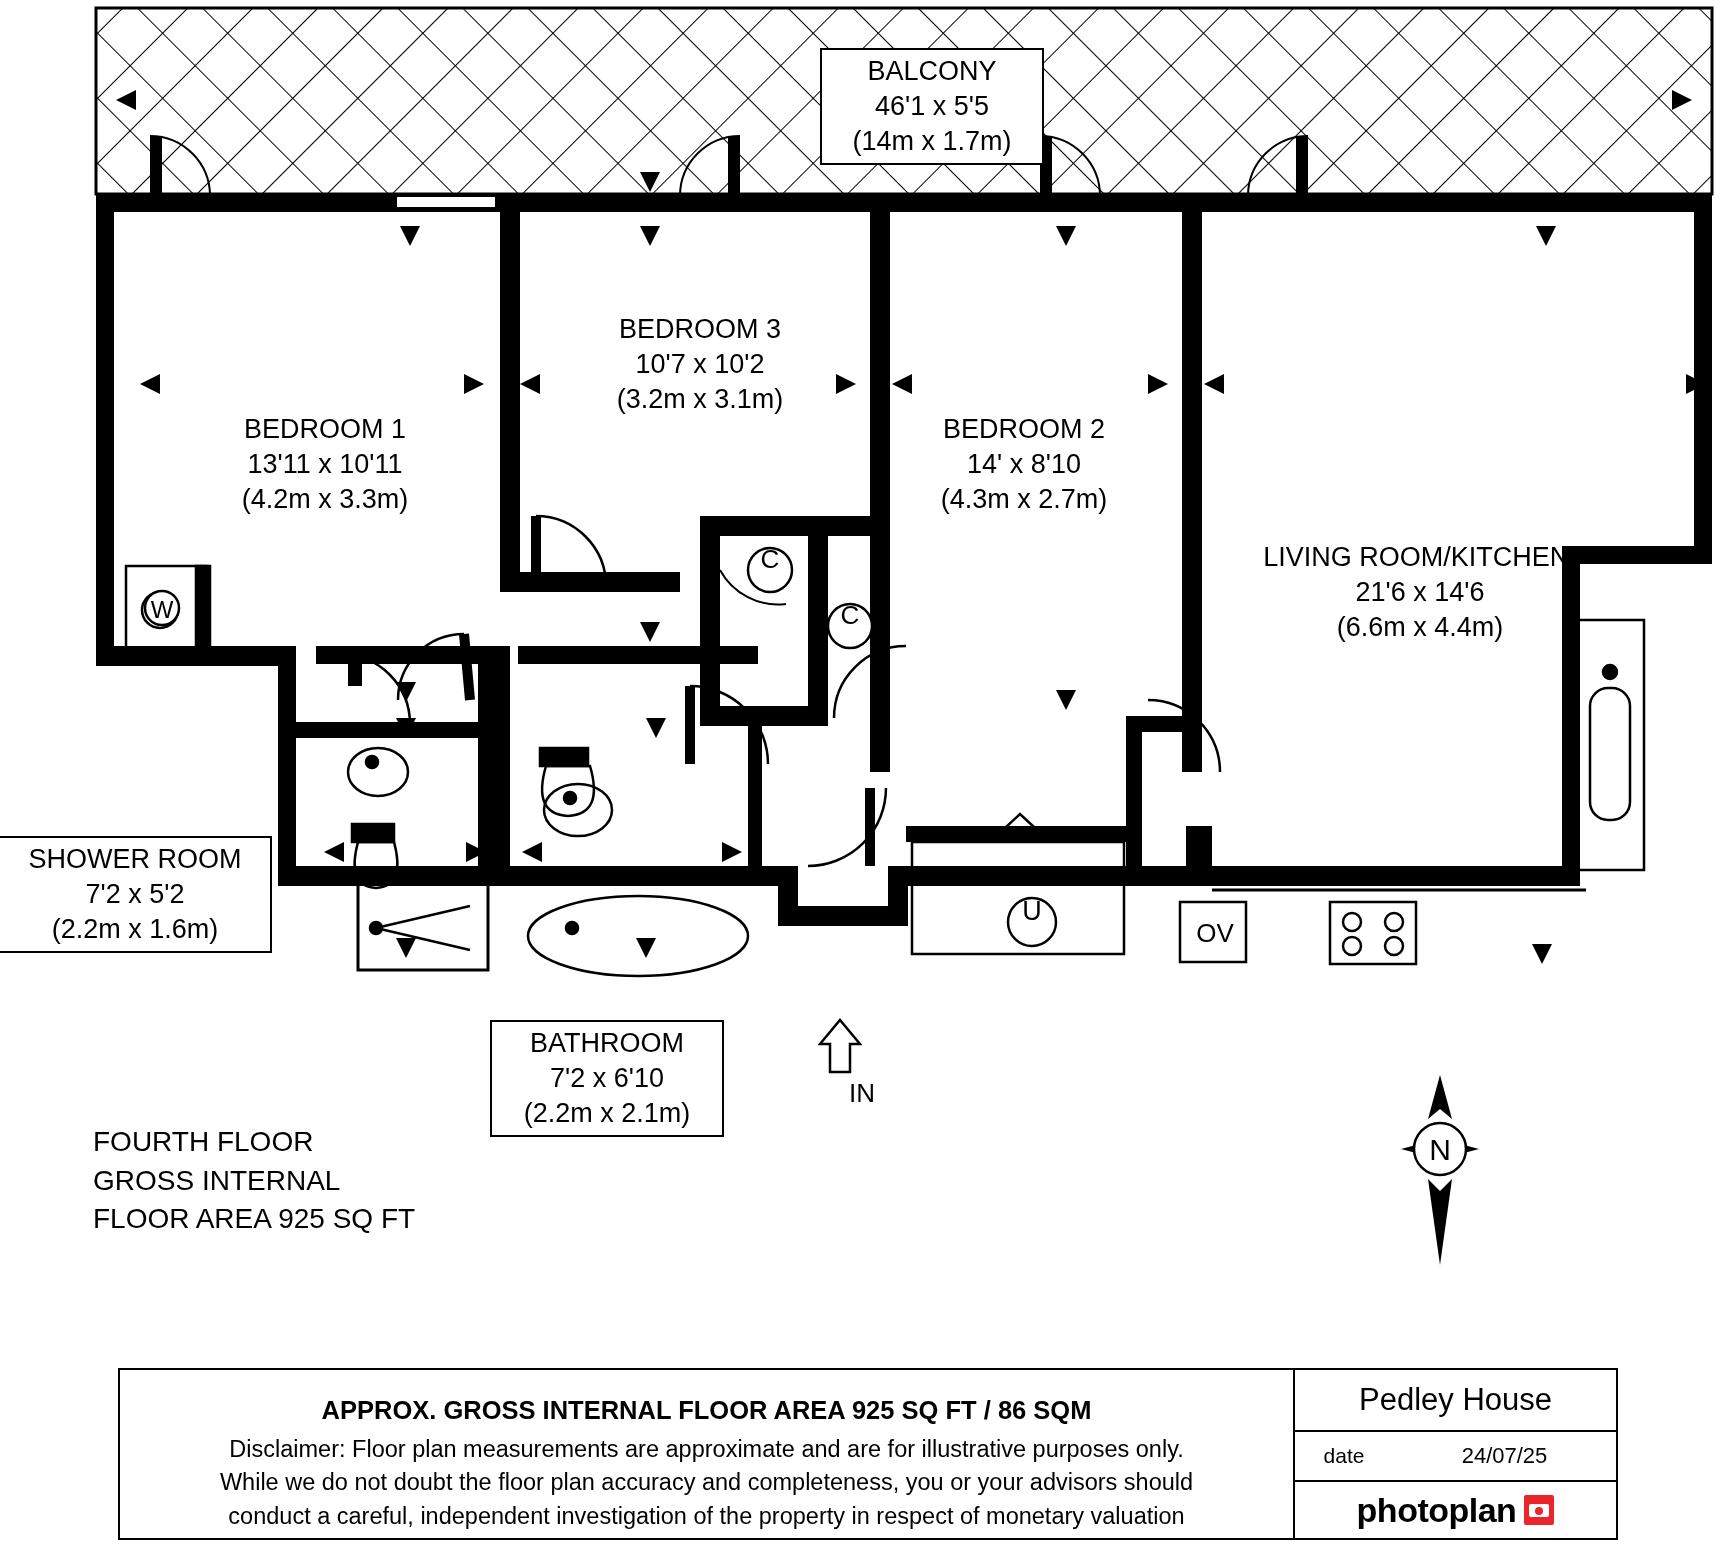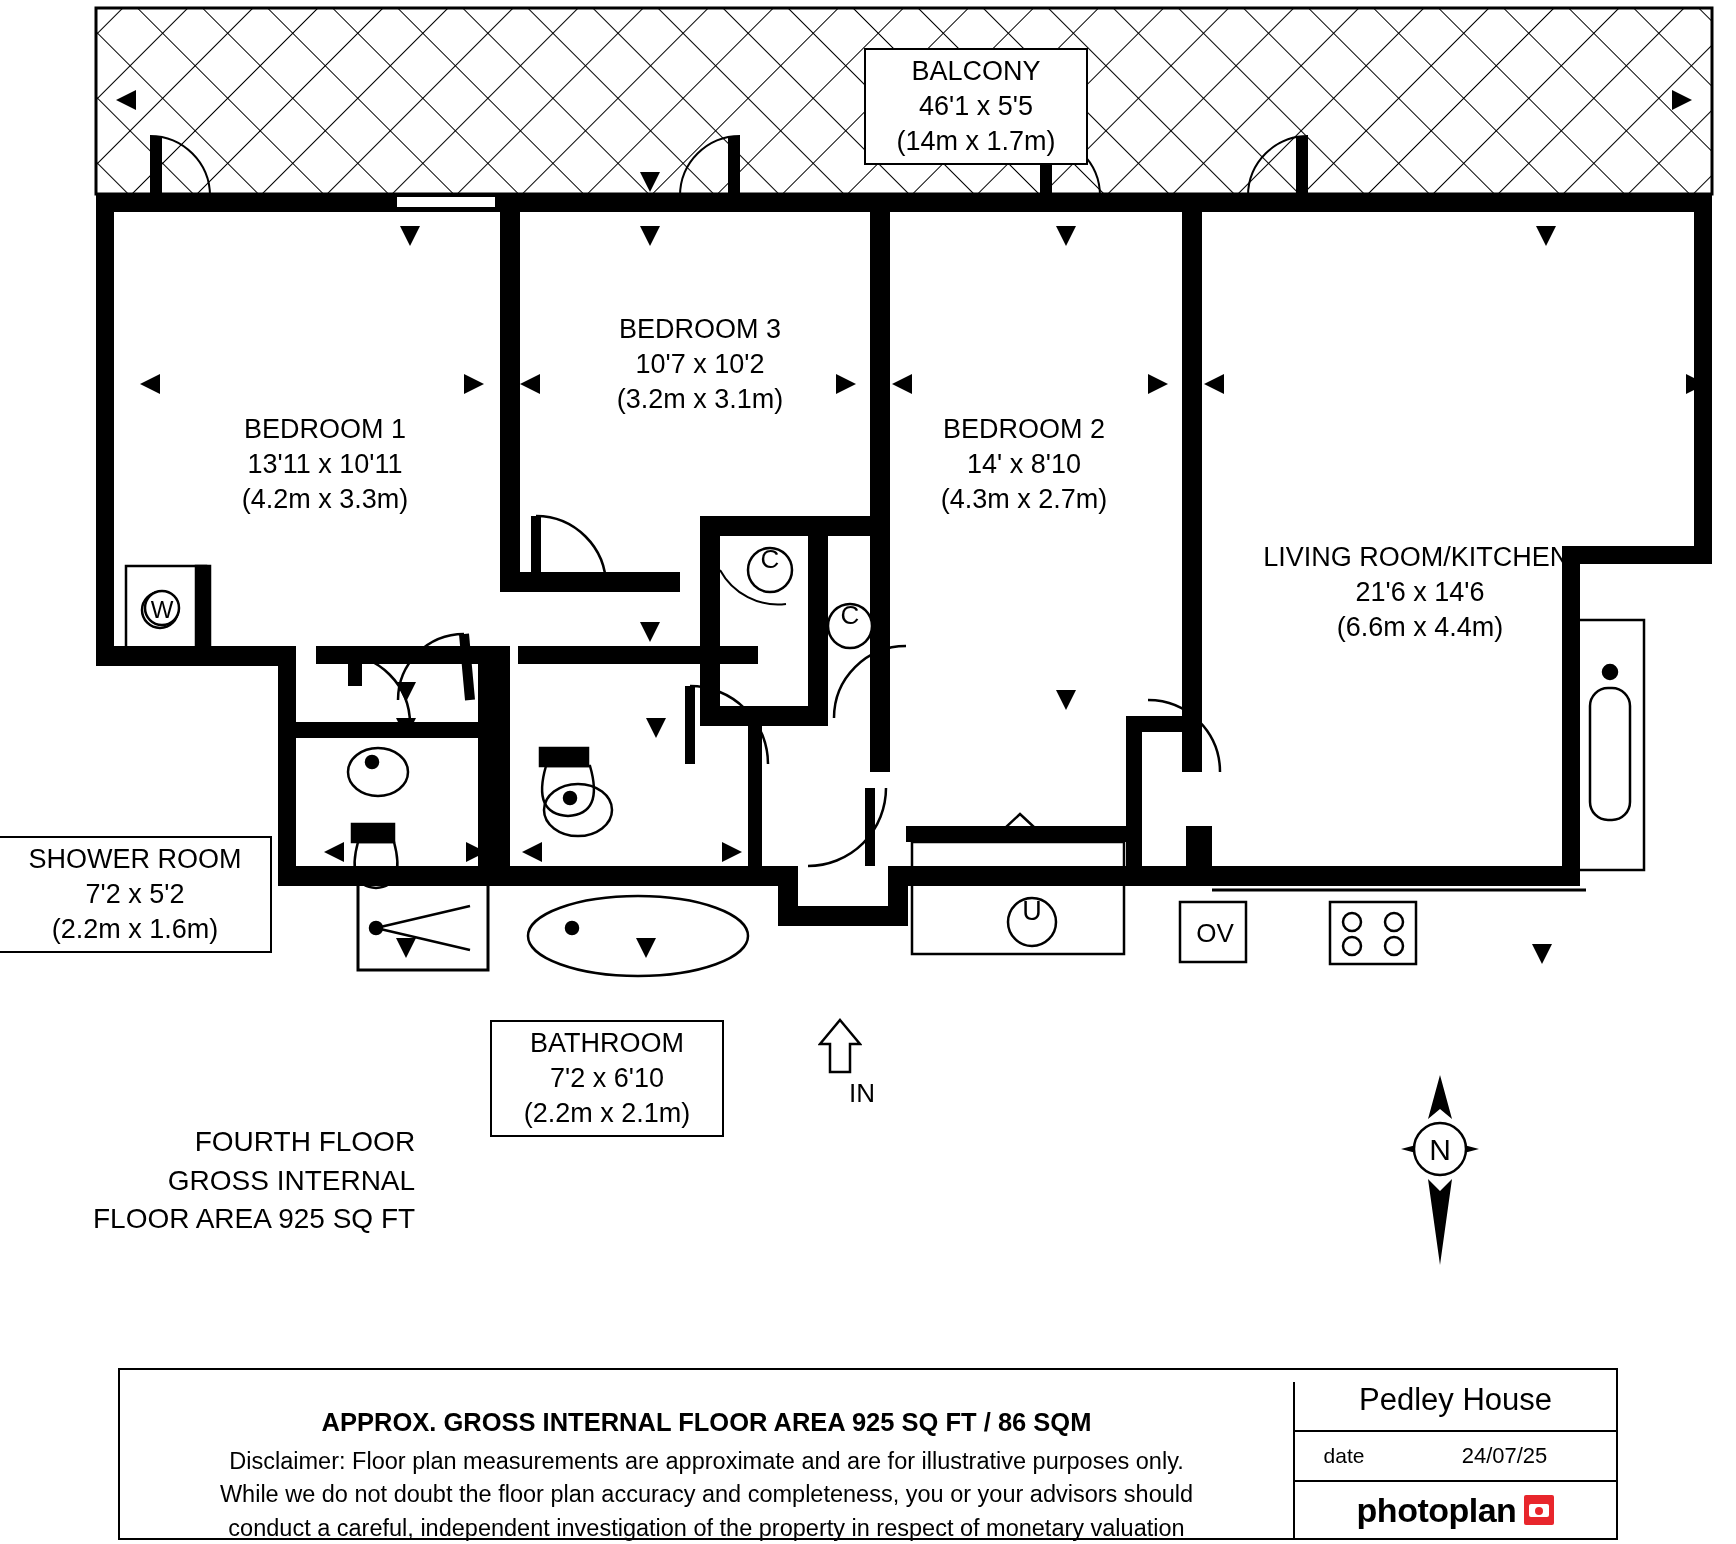--- a/index.html
+++ b/index.html
@@ -45,21 +45,20 @@
     height: 172px;
     border: 2px solid #000;
     box-sizing: border-box;
     display: flex;
   }
   #footer-left {
     width: 1175px;
     box-sizing: border-box;
     border-right: 2px solid #000;
     padding-top: 20px;
-    margin-top: 12px;
   }
   #footer-area {
     text-align: center;
     font-weight: bold;
     font-size: 25.5px;
     padding: 6px 0 8px 0;
   }
   #footer-disclaimer {
     text-align: center;
     font-size: 23.5px;
@@ -122,21 +121,20 @@
     border-radius: 50%;
     background: #e8262c;
   }
   
   #floor-summary {
     position: absolute;
     left: 93px;
     top: 1123px;
     font-size: 28px;
     line-height: 1.38;
-    text-align: right;
   }
   
   #in-marker {
     position: absolute;
     left: 805px;
     top: 1018px;
     width: 70px;
     text-align: right;
     font-size: 26px;
   }
@@ -344,21 +342,21 @@
     <polygon points="396,938 416,938 406,958"></polygon>
     <polygon points="636,938 656,938 646,958"></polygon>
 
     <polygon points="324,852 344,842 344,862"></polygon>
     <polygon points="486,852 466,842 466,862"></polygon>
     <polygon points="522,852 542,842 542,862"></polygon>
     <polygon points="742,852 722,842 722,862"></polygon>
   </g>
 </svg>
 
-<div class="lbl boxed" style="left:864px; top:48px; width:200px;">
+<div class="lbl boxed" style="left:820px; top:48px; width:200px;">
   <span class="nm">BALCONY</span>
   <span class="ft">46'1 x 5'5</span>
   <span class="mt">(14m x 1.7m)</span>
 </div>
 
 <div class="lbl" style="left:190px; top:412px; width:270px;">
   <span class="nm">BEDROOM 1</span>
   <span class="ft">13'11 x 10'11</span>
   <span class="mt">(4.2m x 3.3m)</span>
 </div>

